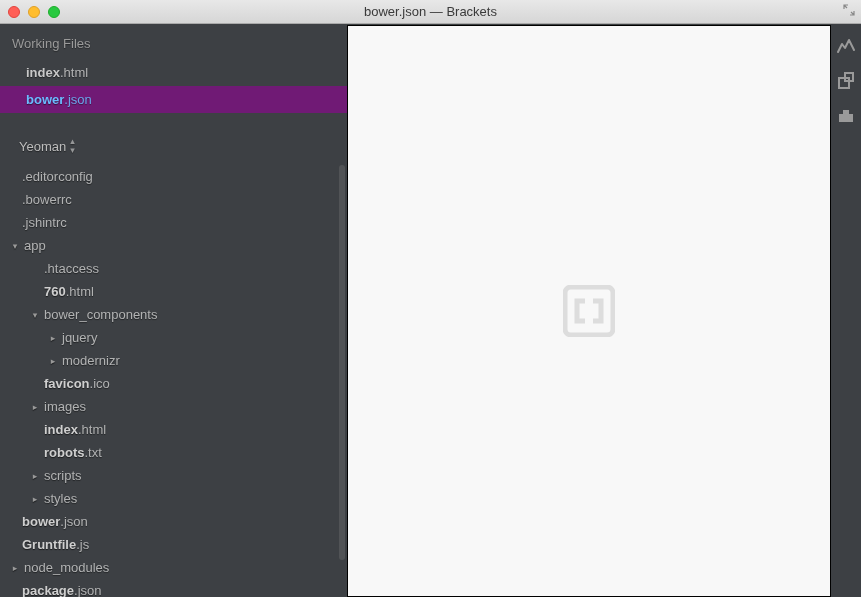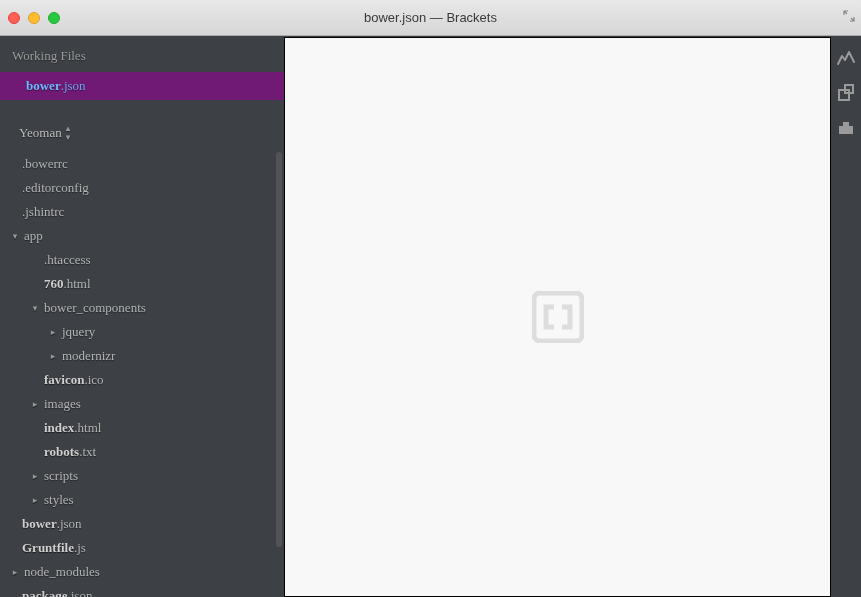--- a/index.html
+++ b/index.html
@@ -1,29 +1,29 @@
 <!DOCTYPE html>
 <html><head>
   <meta charset="utf-8">
   <style>
     * { margin: 0; padding: 0; box-sizing: border-box; }
     body { font-family: -apple-system, "Helvetica Neue", Arial, sans-serif; font-size: 13px; width: 861px; height: 597px; overflow: hidden; background: #3c3f41; display: flex; flex-direction: column; }
     
-    .titlebar { height: 36px; background: linear-gradient(#e8e8e8, #d6d6d6); border-bottom: 1px solid #aaa; display: flex; align-items: center; position: relative; }
+    .titlebar { height: 24px; background: linear-gradient(#e8e8e8, #d6d6d6); border-bottom: 1px solid #aaa; display: flex; align-items: center; position: relative; }
     .traffic-lights { display: flex; gap: 8px; padding-left: 8px; }
     .traffic-light { width: 12px; height: 12px; border-radius: 50%; }
     .tl-close { background: #ff5f57; border: 0.5px solid #e1453e; }
     .tl-min { background: #ffbd2e; border: 0.5px solid #e0a028; }
     .tl-max { background: #28c940; border: 0.5px solid #1dad2b; }
     .titlebar-title { position: absolute; left: 0; right: 0; text-align: center; font-size: 13px; color: #3a3a3a; pointer-events: none; }
     .fullscreen-icon { position: absolute; right: 6px; color: #888; font-size: 12px; }
 
     .main { flex: 1; display: flex; overflow: hidden; }
     
-    .sidebar { width: 284px; background: #3d4044; color: #bfbfbf; display: flex; flex-direction: column; overflow: hidden; font-family: Liberation Serif, serif; }
+    .sidebar { width: 347px; background: #3d4044; color: #bfbfbf; display: flex; flex-direction: column; overflow: hidden; }
     
     .working-files-header { padding: 12px 12px 8px 12px; color: #9a9a9a; font-size: 13px; text-shadow: 0 1px 1px rgba(0,0,0,0.4); }
     .working-files-list { }
     .working-file { padding: 6px 12px 6px 26px; color: #c8c8c8; text-shadow: 0 1px 1px rgba(0,0,0,0.5); cursor: pointer; }
     .working-file.active { background: #701a75; color: #6bbcff; position: relative; }
     .working-file.active::after {
       content: ''; position: absolute; right: -10px; top: 0; bottom: 0;
       width: 0; height: 0; border-top: 12px solid transparent; border-bottom: 12px solid transparent; border-left: 10px solid #2c2c2c;
     }
     .file-base { font-weight: 600; }
@@ -68,35 +68,36 @@
     <svg width="12" height="12" viewBox="0 0 12 12">
         <path d="M1 5 L1 1 L5 1 M4 4 L1 1 M7 11 L11 11 L11 7 M8 8 L11 11" stroke="#888" stroke-width="1.2" fill="none"></path>
       </svg>
   </div>
 </div>
 
 <div class="main">
   <div class="sidebar">
     <div class="working-files-header">Working Files</div>
     <div class="working-files-list" id="wf-list">
+        <div class="working-file"><span class="file-base">index</span><span class="file-ext">.html</span></div>
         <div class="working-file active"><span class="file-base">bower</span><span class="file-ext">.json</span></div>
       </div>
 
     <div class="project-section">
       <div class="project-header">
         <span>Yeoman</span>
         <span class="sort-icon">▴<br>▾</span>
       </div>
       <div class="tree" id="tree">
         <div class="tree-scrollbar"></div>
       <div class="tree-item indent-0">
-            <span class="name-dim">.bowerrc</span>
+            <span class="name-dim">.editorconfig</span>
           </div>
           <div class="tree-item indent-0">
-            <span class="name-dim">.editorconfig</span>
+            <span class="name-dim">.bowerrc</span>
           </div>
           <div class="tree-item indent-0">
             <span class="name-dim">.jshintrc</span>
           </div>
           <div class="tree-item indent-0f">
             <span class="disclosure">▾</span>
             <span class="name-dim">app</span>
           </div>
           <div class="tree-item indent-1">
             <span class="name-dim">.htaccess</span>

